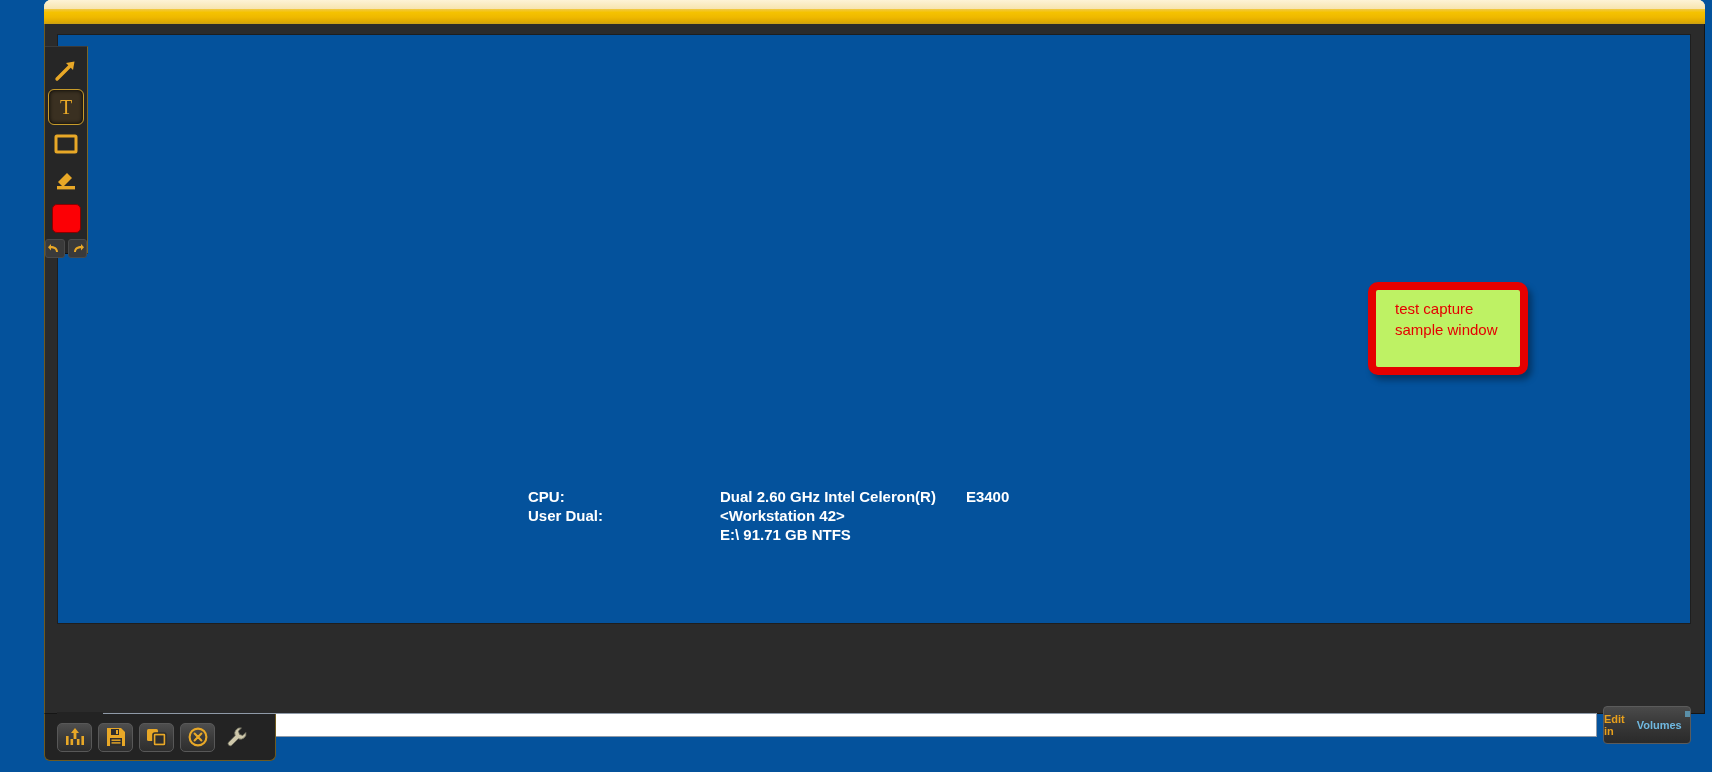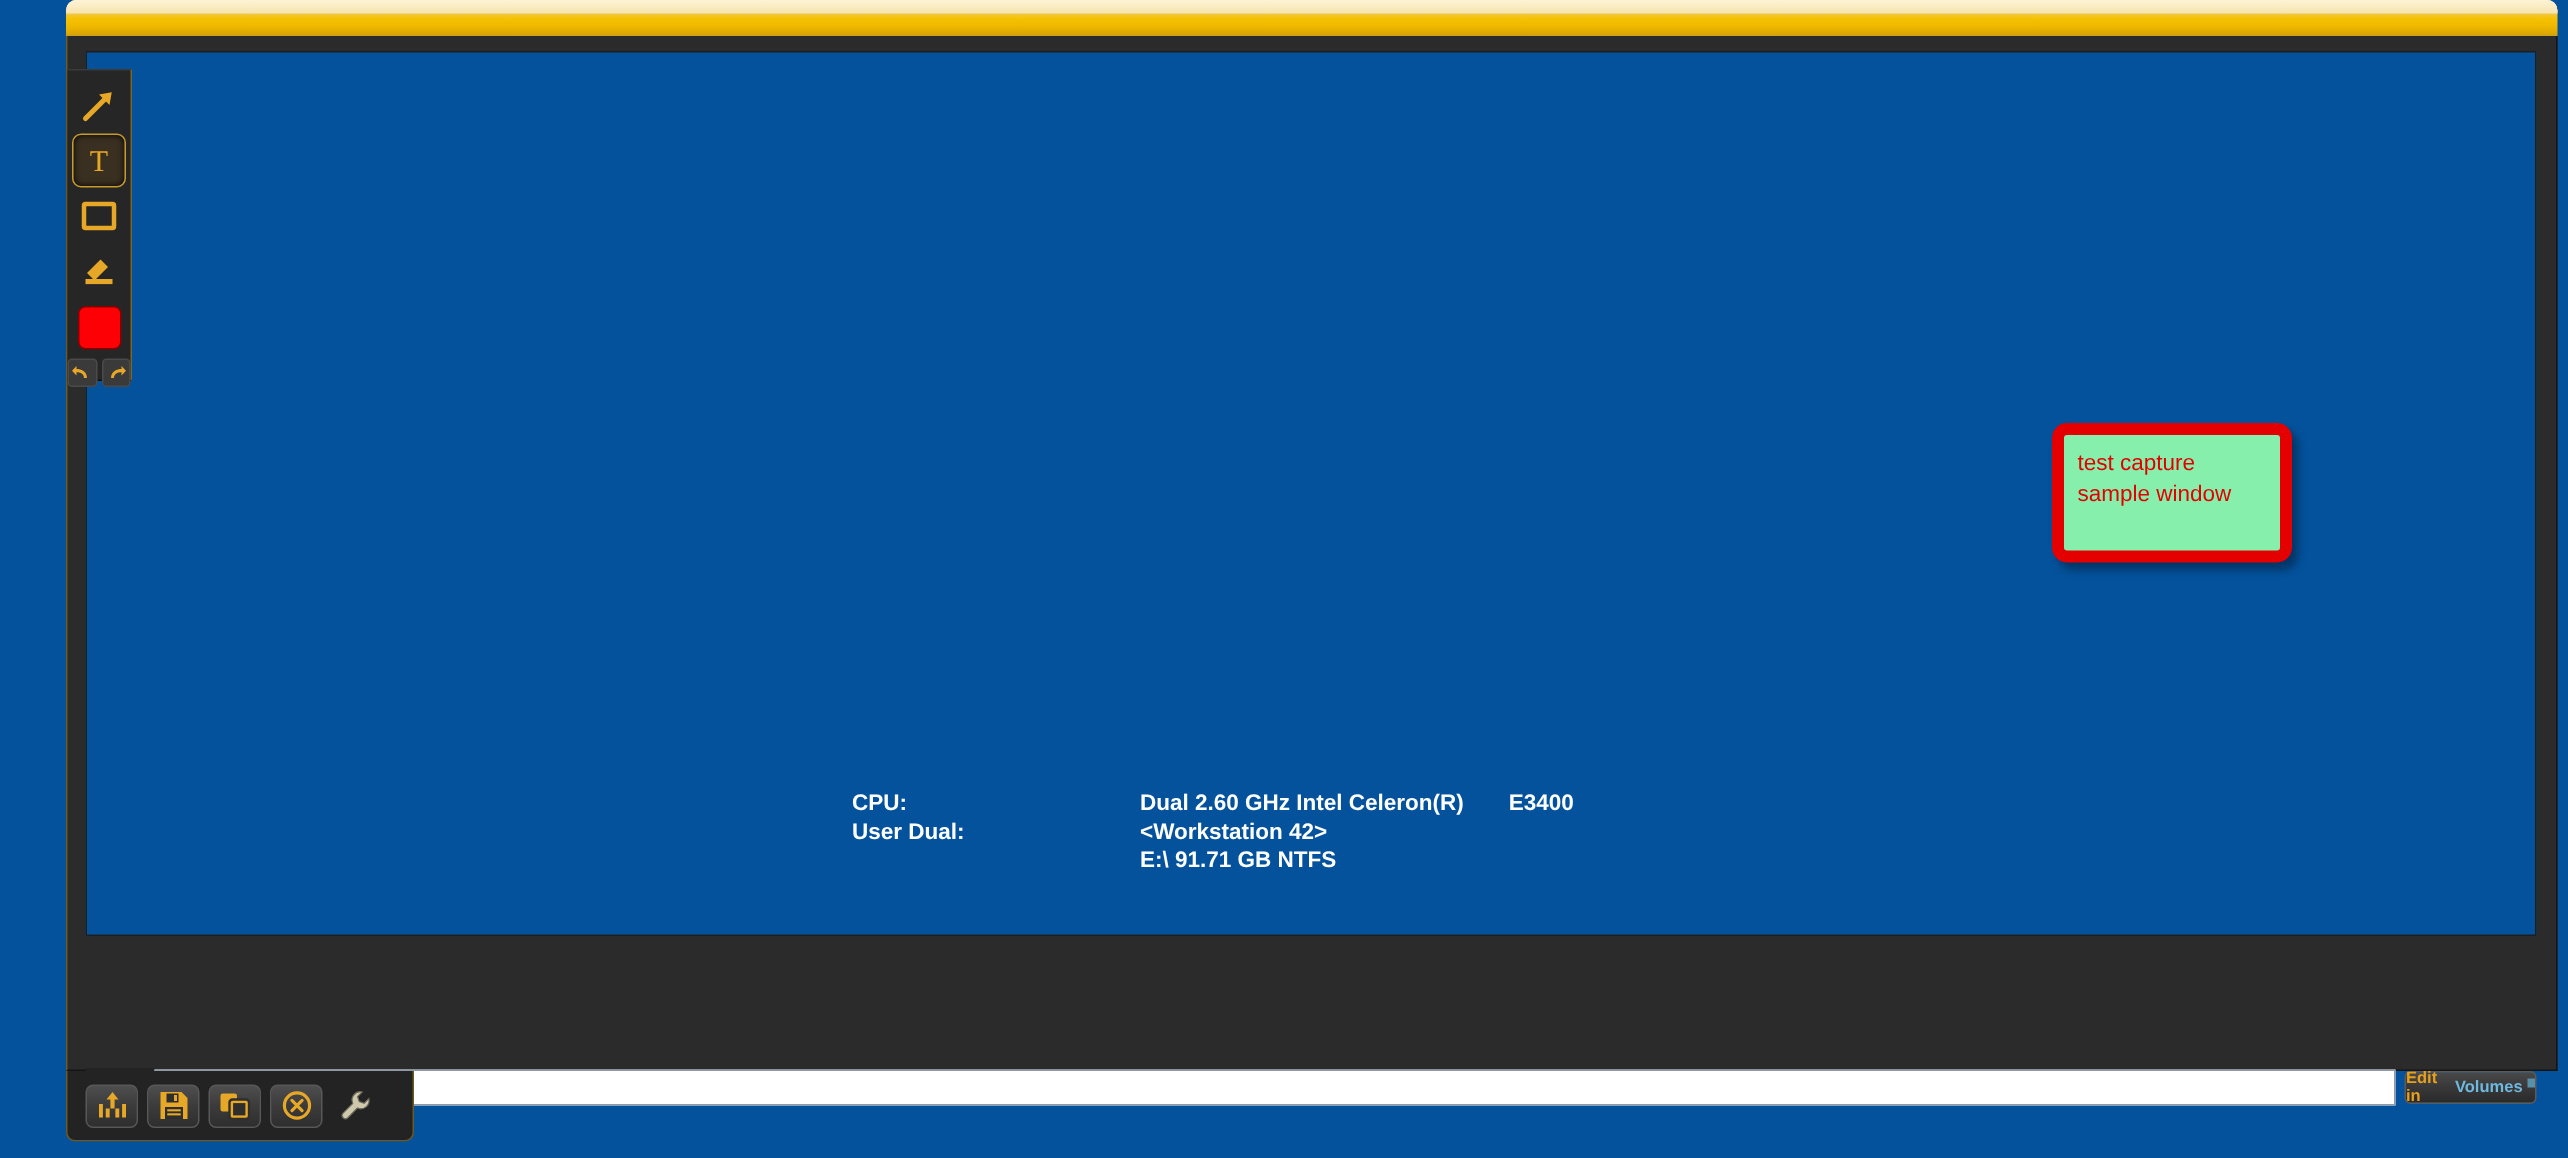--- a/index.html
+++ b/index.html
@@ -123,52 +123,51 @@
     background: #04529c;
     border: 1px solid #1e1e1e;
     box-sizing: border-box;
     overflow: hidden;
   }
 
   
   .sysinfo {
     position: absolute;
     left: 470px;
-    top: 491px;
+    top: 452px;
     color: #ffffff;
     font-family: "Liberation Sans", sans-serif;
     font-size: 15px;
     font-weight: bold;
     line-height: 19.2px;
     white-space: nowrap;
-    margin-left: 40px;
   }
   .sysrow { display: block; }
   .sysrow .k {
     display: inline-block;
     width: 192px;
     vertical-align: top;
   }
   .sysrow .v { display: inline-block; }
   .sysrow .v2 { display: inline-block; margin-left: 30px; }
   .volrow .k { visibility: hidden; }
 
   
   .callout {
     position: absolute;
     left: 1310px;
     top: 247px;
     width: 160px;
     height: 93px;
-    background: #86efac;
+    background: #bef264;
     border: 8px solid #e50000;
     border-radius: 10px;
     box-sizing: border-box;
     box-shadow: 4px 5px 6px rgba(0,0,0,0.35);
-    padding: 8px 9px;
+    padding: 8px 19px;
   }
   .callout-text {
     color: #e50000;
     font-family: "Liberation Sans", sans-serif;
     font-size: 15px;
     line-height: 21px;
     white-space: pre-line;
   }
 
   
@@ -199,21 +198,21 @@
     box-sizing: border-box;
     display: flex;
     align-items: center;
     padding-left: 6px;
     color: #111;
     font-size: 13px;
     margin-right: 6px;
   }
   .edit-snagit {
     width: 88px;
-    height: 22px;
+    height: 38px;
     border-radius: 4px;
     background: linear-gradient(to bottom, #4a4a4a 0%, #393939 45%, #2a2a2a 100%);
     border: 1px solid #5b5b5b;
     box-sizing: border-box;
     display: flex;
     align-items: center;
     justify-content: center;
     gap: 3px;
     font-size: 11px;
     font-weight: bold;

